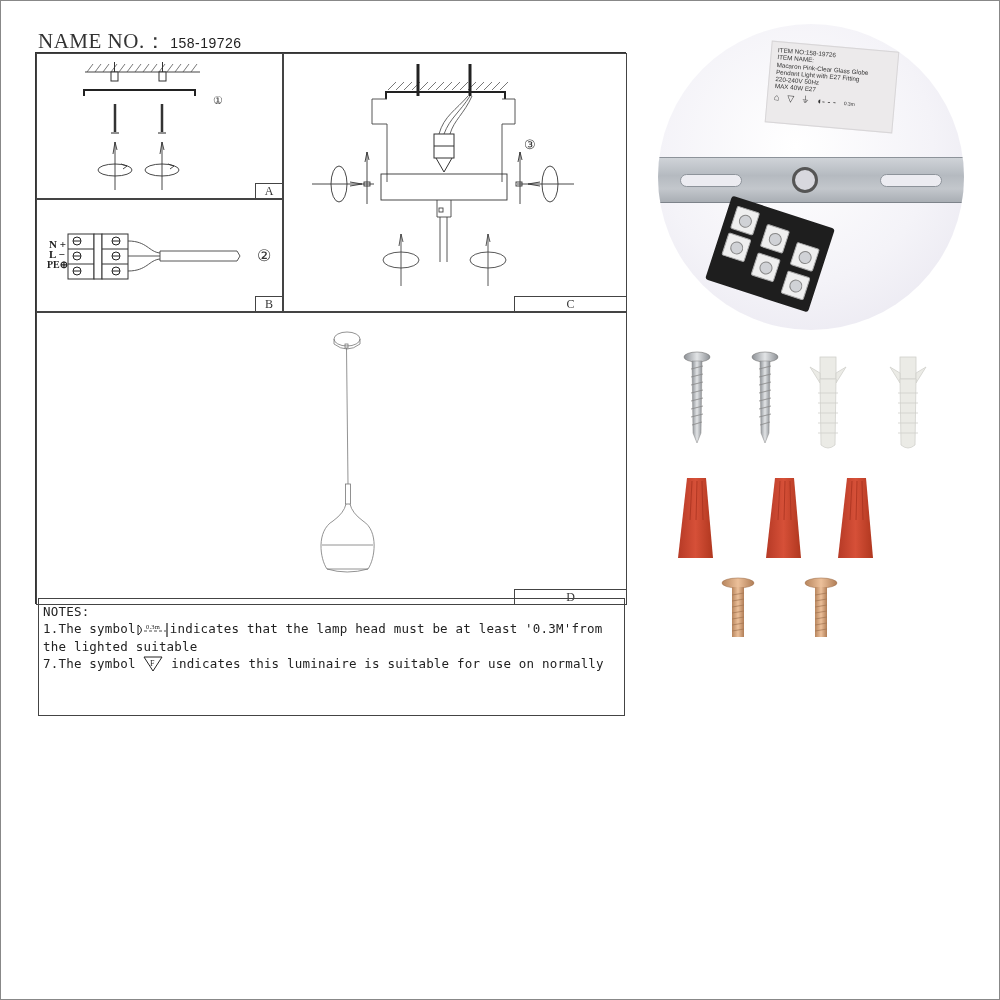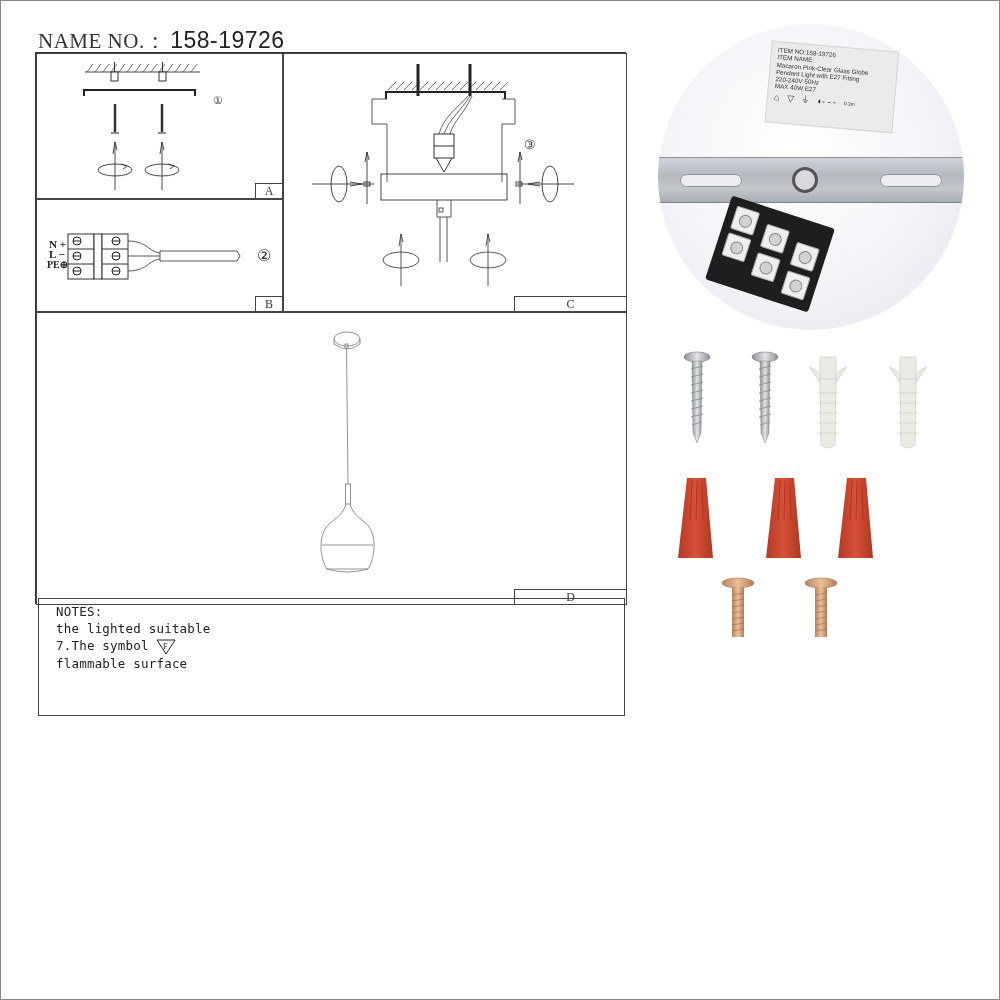--- a/index.html
+++ b/index.html
@@ -1,27 +1,27 @@
 <!DOCTYPE html>
 <html><head>
 <meta charset="utf-8">
 <style>
   * { box-sizing: border-box; margin: 0; padding: 0; }
   html, body { width: 1000px; height: 1000px; background: #fff; overflow: hidden; }
   body { position: relative; font-family: "DejaVu Sans Mono", "Liberation Mono", monospace; color: #222; }
   .frame { position: absolute; left: 0; top: 0; width: 1000px; height: 1000px; border: 1px solid #888; }
 
   .model-title { position: absolute; left: 38px; top: 27px; font-family: "Liberation Serif", "DejaVu Serif", serif; font-size: 21px; color: #333; letter-spacing: 0.5px; white-space: nowrap; }
-  .model-title .num { font-family: "Liberation Sans", "DejaVu Sans", sans-serif; font-size: 23px; color: #222; margin-left: 4px; }
+  .model-title .num { font-family: "Liberation Sans", "DejaVu Sans", sans-serif; font-size: 14px; color: #222; margin-left: 4px; }
 
   .sheet { position: absolute; border: 1.5px solid #333; background: #fff; }
   .panel { position: absolute; border: 1.2px solid #444; background: #fff; overflow: hidden; }
   .tag { position: absolute; border-left: 1.2px solid #444; border-top: 1.2px solid #444; bottom: 0; right: 0; height: 15px; font-family: "Liberation Serif", serif; font-size: 12px; line-height: 14px; text-align: center; color: #333; background: #fff; }
 
-  .notes { position: absolute; left: 38px; top: 598px; width: 587px; height: 118px; border: 1.5px solid #444; padding: 4px 0 0 17px; font-size: 12.5px; line-height: 17px; color: #222; }
+  .notes { position: absolute; left: 38px; top: 598px; width: 587px; height: 118px; border: 1.5px solid #444; padding: 4px 0 0 4px; font-size: 12.5px; line-height: 17px; color: #222; }
   .notes .line { white-space: nowrap; letter-spacing: 0.2px; }
   .sym { display: inline-block; vertical-align: middle; }
 
   .photo-circle { position: absolute; left: 658px; top: 24px; width: 306px; height: 306px; border-radius: 50%; background: radial-gradient(circle at 45% 40%, #ffffff 0%, #f4f3f8 55%, #e6e4ee 100%); overflow: hidden; }
   .label-sticker { position: absolute; left: 110px; top: 22px; width: 128px; height: 82px; background: #eceaeb; transform: rotate(5deg); padding: 4px 6px; font-family: "Liberation Sans", sans-serif; font-size: 6.3px; line-height: 7.3px; color: #333; border: 1px solid #d8d6d8; }
   .label-sticker div { white-space: nowrap; }
   .label-icons { margin-top: 4px; display: flex; gap: 8px; align-items: center; font-size: 9px; }
   .bracket { position: absolute; left: 0; top: 133px; width: 306px; height: 46px; background: linear-gradient(180deg, #cfd3d8 0%, #b5bac0 40%, #c3c7cc 70%, #a9aeb4 100%); border-top: 1px solid #8d939a; border-bottom: 1px solid #7d838a; }
   .slot { position: absolute; top: 16px; width: 62px; height: 13px; border-radius: 7px; background: #ececf1; border: 1px solid #8d939a; }
   .bracket-hole { position: absolute; left: 134px; top: 9px; width: 26px; height: 26px; border-radius: 50%; background: #d8d8de; border: 3px solid #555; }
@@ -219,29 +219,37 @@
         <line x1="285" y1="232" x2="336" y2="232"></line>
         <path d="M 290 256 Q 310 262 331 256"></path>
       </g>
     </svg>
     <div class="tag" style="width:112px;">D</div>
   </div>
 </div>
 
 <div class="notes">
   <div class="line">NOTES:</div>
+  <div class="line">
+    <span>1.The symbol</span><svg class="sym" width="34" height="16" viewBox="0 0 34 16">
+        <path d="M 2 3 L 2 13 M 2 3 Q 9 8 2 13" fill="none" stroke="#222" stroke-width="1"></path>
+        <line x1="8" y1="9" x2="30" y2="9" stroke="#222" stroke-dasharray="3,2" stroke-width="0.8"></line>
+        <text x="10" y="7" font-size="6.5" font-family="Liberation Serif, serif" fill="#222">0.3m</text>
+        <line x1="31" y1="1" x2="31" y2="15" stroke="#222" stroke-width="1.2"></line>
+      </svg><span>indicates that the lamp head must be at least '0.3M'from</span>
+  </div>
   <div class="line">the lighted suitable</div>
   <div class="line">
     <span>7.The symbol</span>
     <svg class="sym" width="20" height="16" viewBox="0 0 20 16">
         <path d="M 1 1 L 19 1 L 10 15 Z" fill="none" stroke="#222" stroke-width="1"></path>
         <text x="7" y="10" font-size="8" font-family="Liberation Serif, serif" fill="#222">F</text>
       </svg>
-  </div>
-  <div class="line">flammable surface</div>
+    <span>indicates this luminaire is suitable for use on normally</span>
+  </div>
 </div>
 
 <div class="photo-circle">
   <div class="label-sticker">
     <div>ITEM NO:158-19726</div>
     <div>ITEM NAME:</div>
     <div>Macaron Pink-Clear Glass Globe</div>
     <div>Pendant Light with E27 Fitting</div>
     <div>220-240V 50Hz</div>
     <div>MAX 40W E27</div>

